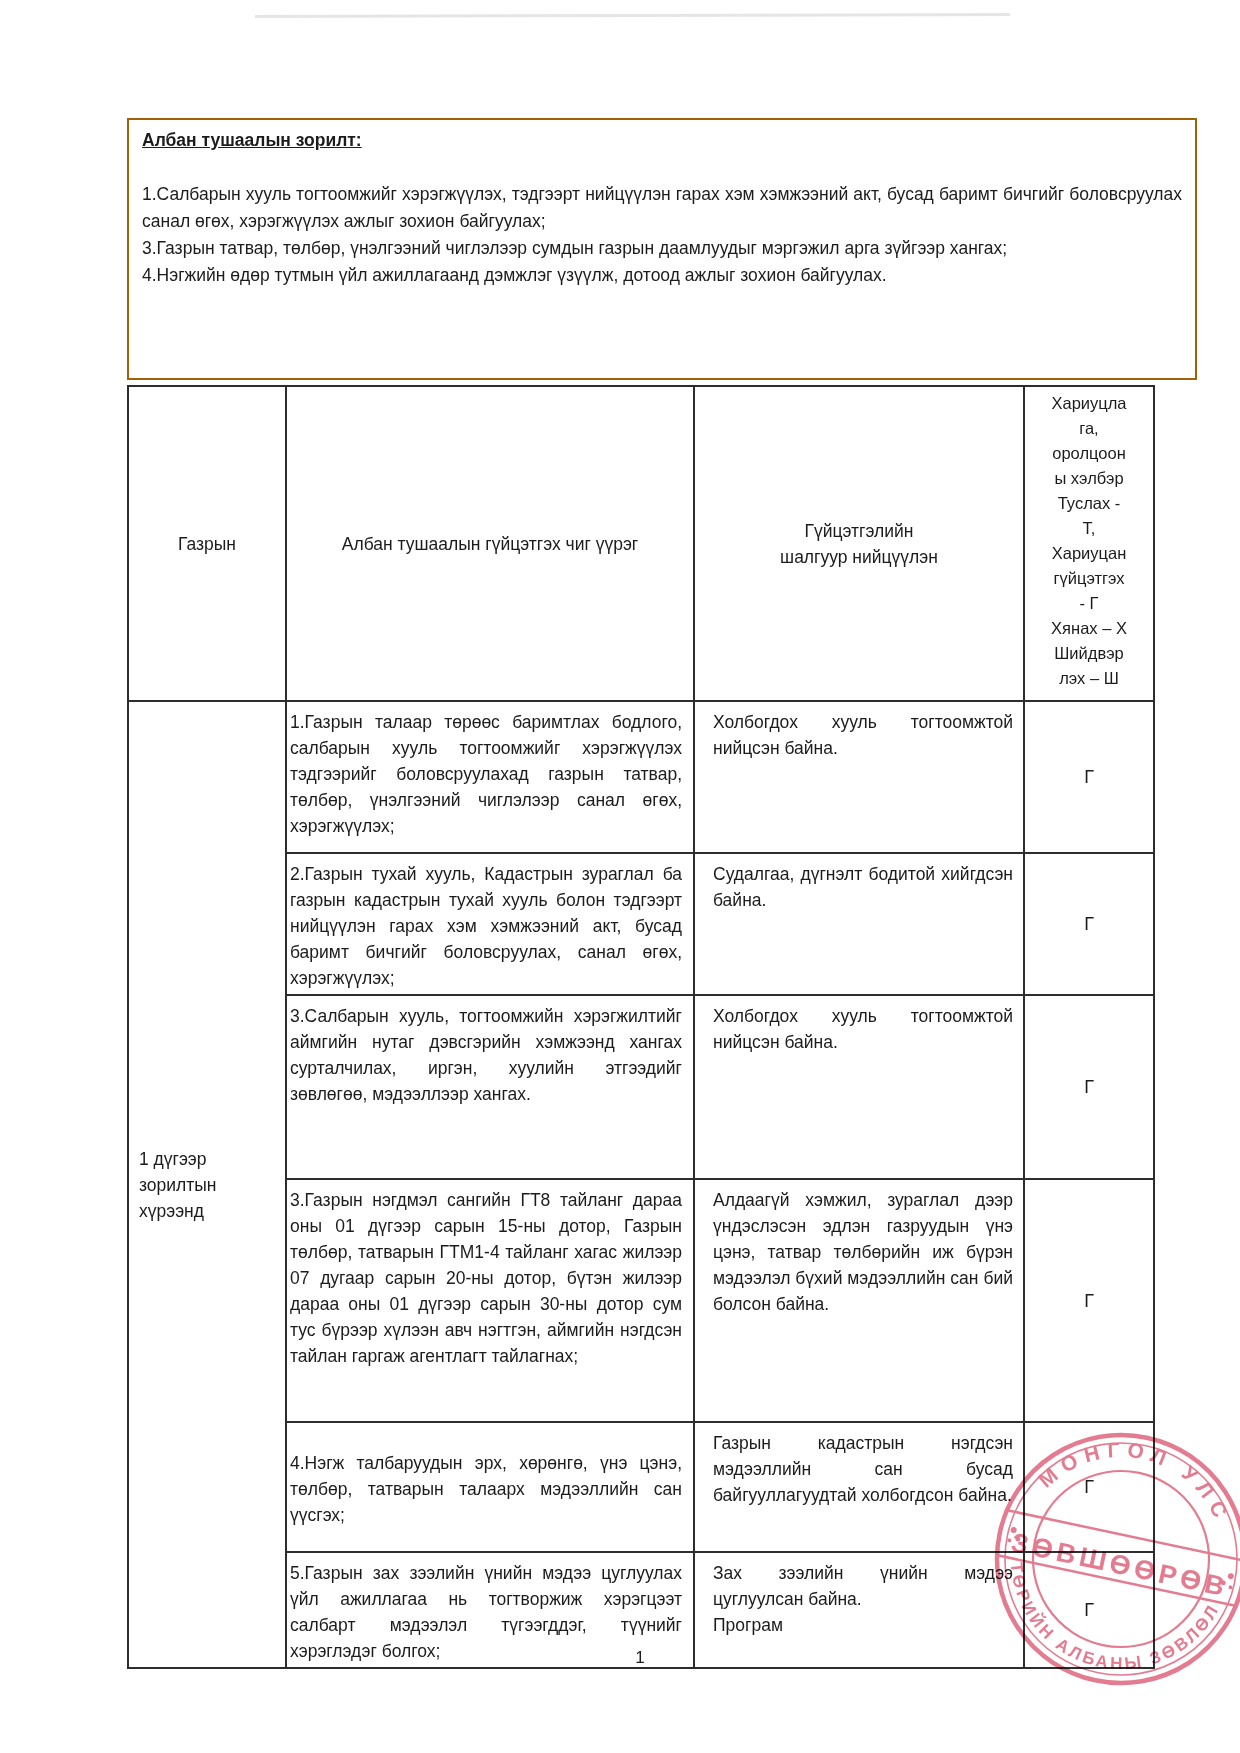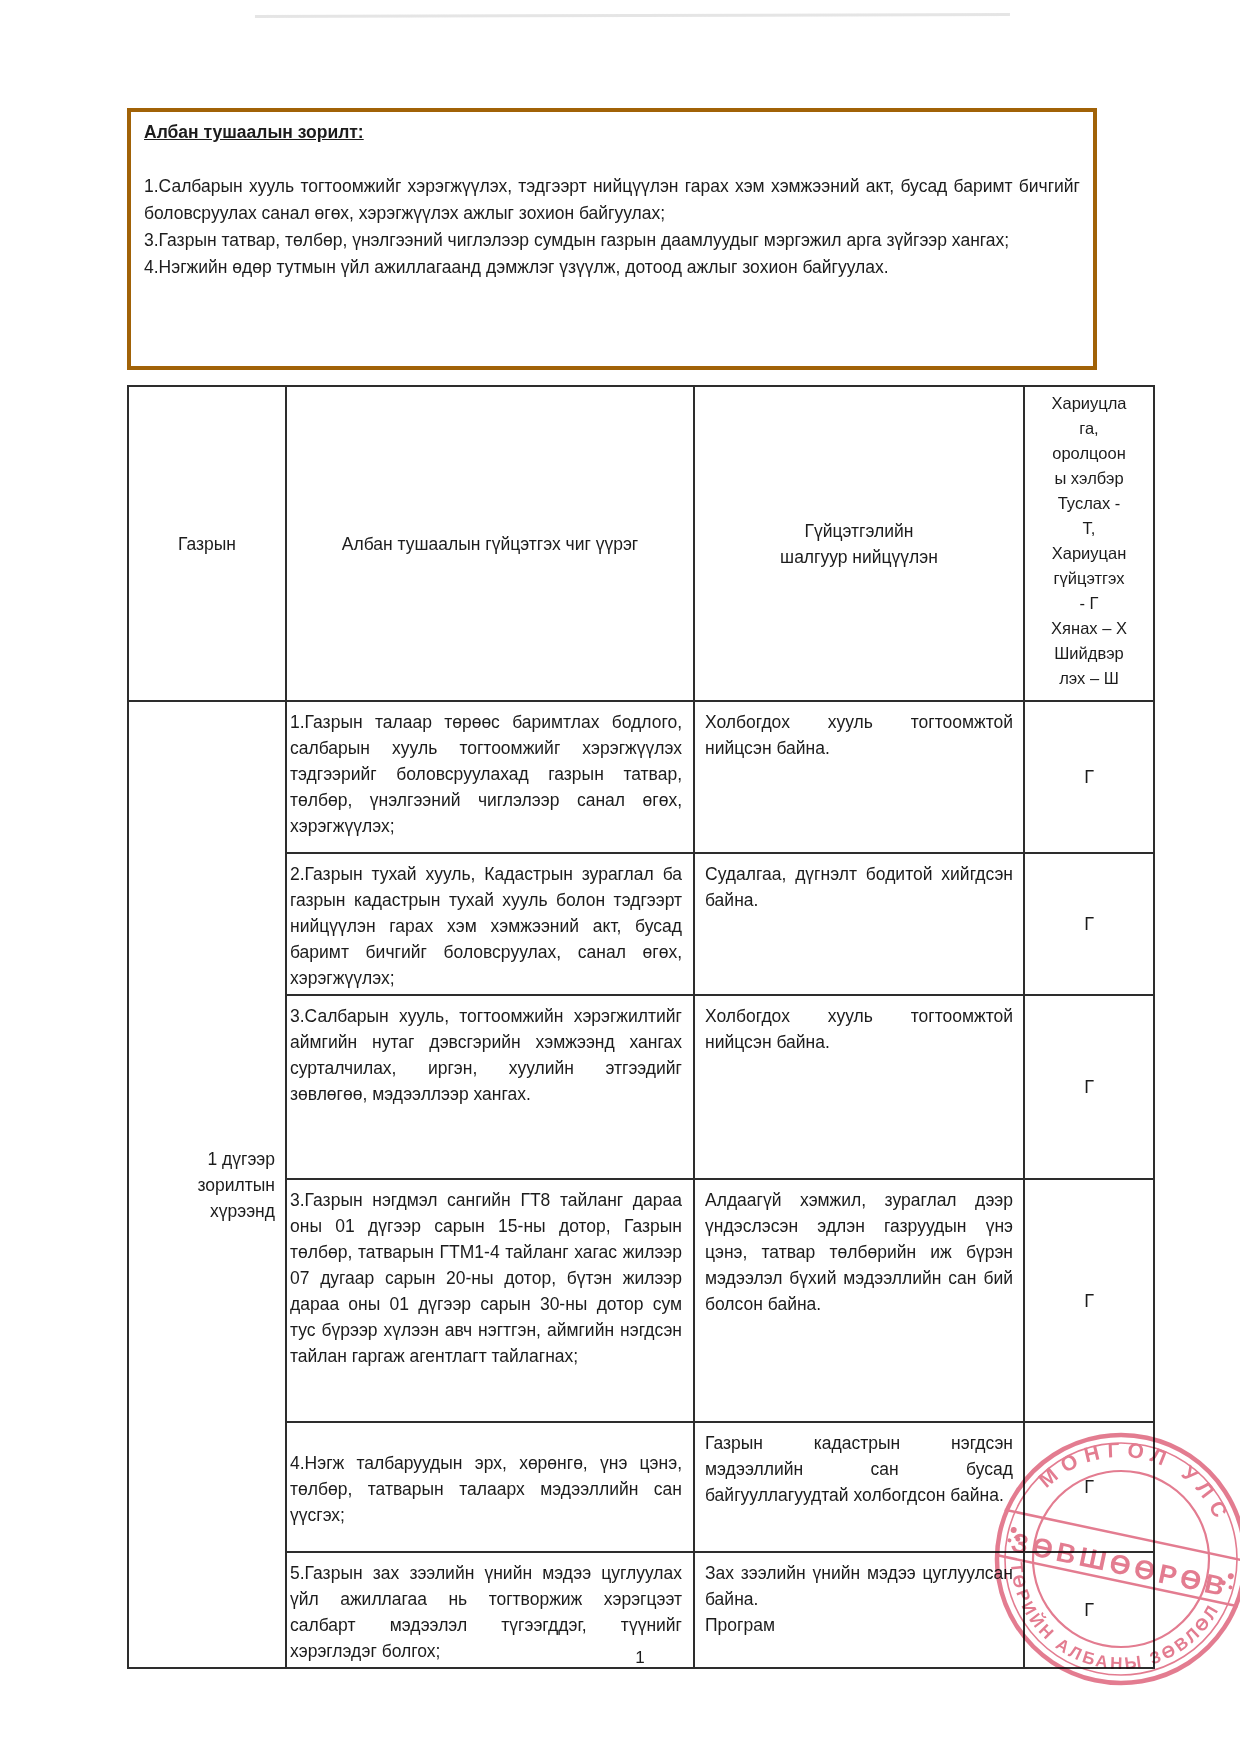--- a/index.html
+++ b/index.html
@@ -9,22 +9,22 @@
     font-family:"Liberation Sans","DejaVu Sans",sans-serif;
     color:#1c1c1c;
   }
   
   .artifact{
     position:absolute;left:255px;top:14px;width:755px;height:3px;
     background:#cfcfcf;opacity:.55;transform:rotate(-0.15deg);
   }
   
   .intro-box{
-    position:absolute;left:127px;top:108px;width:970px;height:262px;
-    box-sizing:border-box;border:4px solid #a16207;
+    position:absolute;left:127px;top:118px;width:1070px;height:262px;
+    box-sizing:border-box;border:2px solid #a16207;
     padding:7px 13px 0 13px;
     font-size:17.5px;line-height:27px;
   }
   .intro-title{font-weight:bold;text-decoration:underline;}
   .intro-par{margin:0;text-align:justify;}
   .intro-par.first{margin-top:27px;}
   
   table.duty-table{
     position:absolute;left:127px;top:385px;width:1026px;
     border-collapse:collapse;table-layout:fixed;
@@ -34,27 +34,27 @@
     border:2px solid #2d2d2d;box-sizing:border-box;
     padding:5px 10px;vertical-align:middle;overflow:hidden;
   }
   .duty-table thead th{text-align:center;font-weight:normal;margin-top:20px;}
   th.criteria-header{white-space:pre-line;}
   th.resp-header{
     white-space:pre-line;font-size:16.5px;line-height:25px;padding:4px 2px;
     vertical-align:top;
   }
   td.goal-cell{
-    text-align:right;vertical-align:middle;white-space:pre-line;
+    text-align:left;vertical-align:middle;white-space:pre-line;
   }
   td.duty-cell{text-align:justify;vertical-align:top;padding:7px 11px 3px 3px;}
   td.duty-cell.vmid{vertical-align:middle;}
   td.crit-cell{
     text-align:justify;vertical-align:top;white-space:pre-line;
-    padding:7px 10px 3px 10px;
+    padding:7px 10px 3px 18px;
     margin-left:46px;
   }
   td.resp-cell{text-align:center;vertical-align:middle;font-size:18px;}
   
   .page-number{
     position:absolute;left:127px;top:1648px;width:1026px;
     text-align:center;font-size:17px;
   }
   
   svg.stamp{

